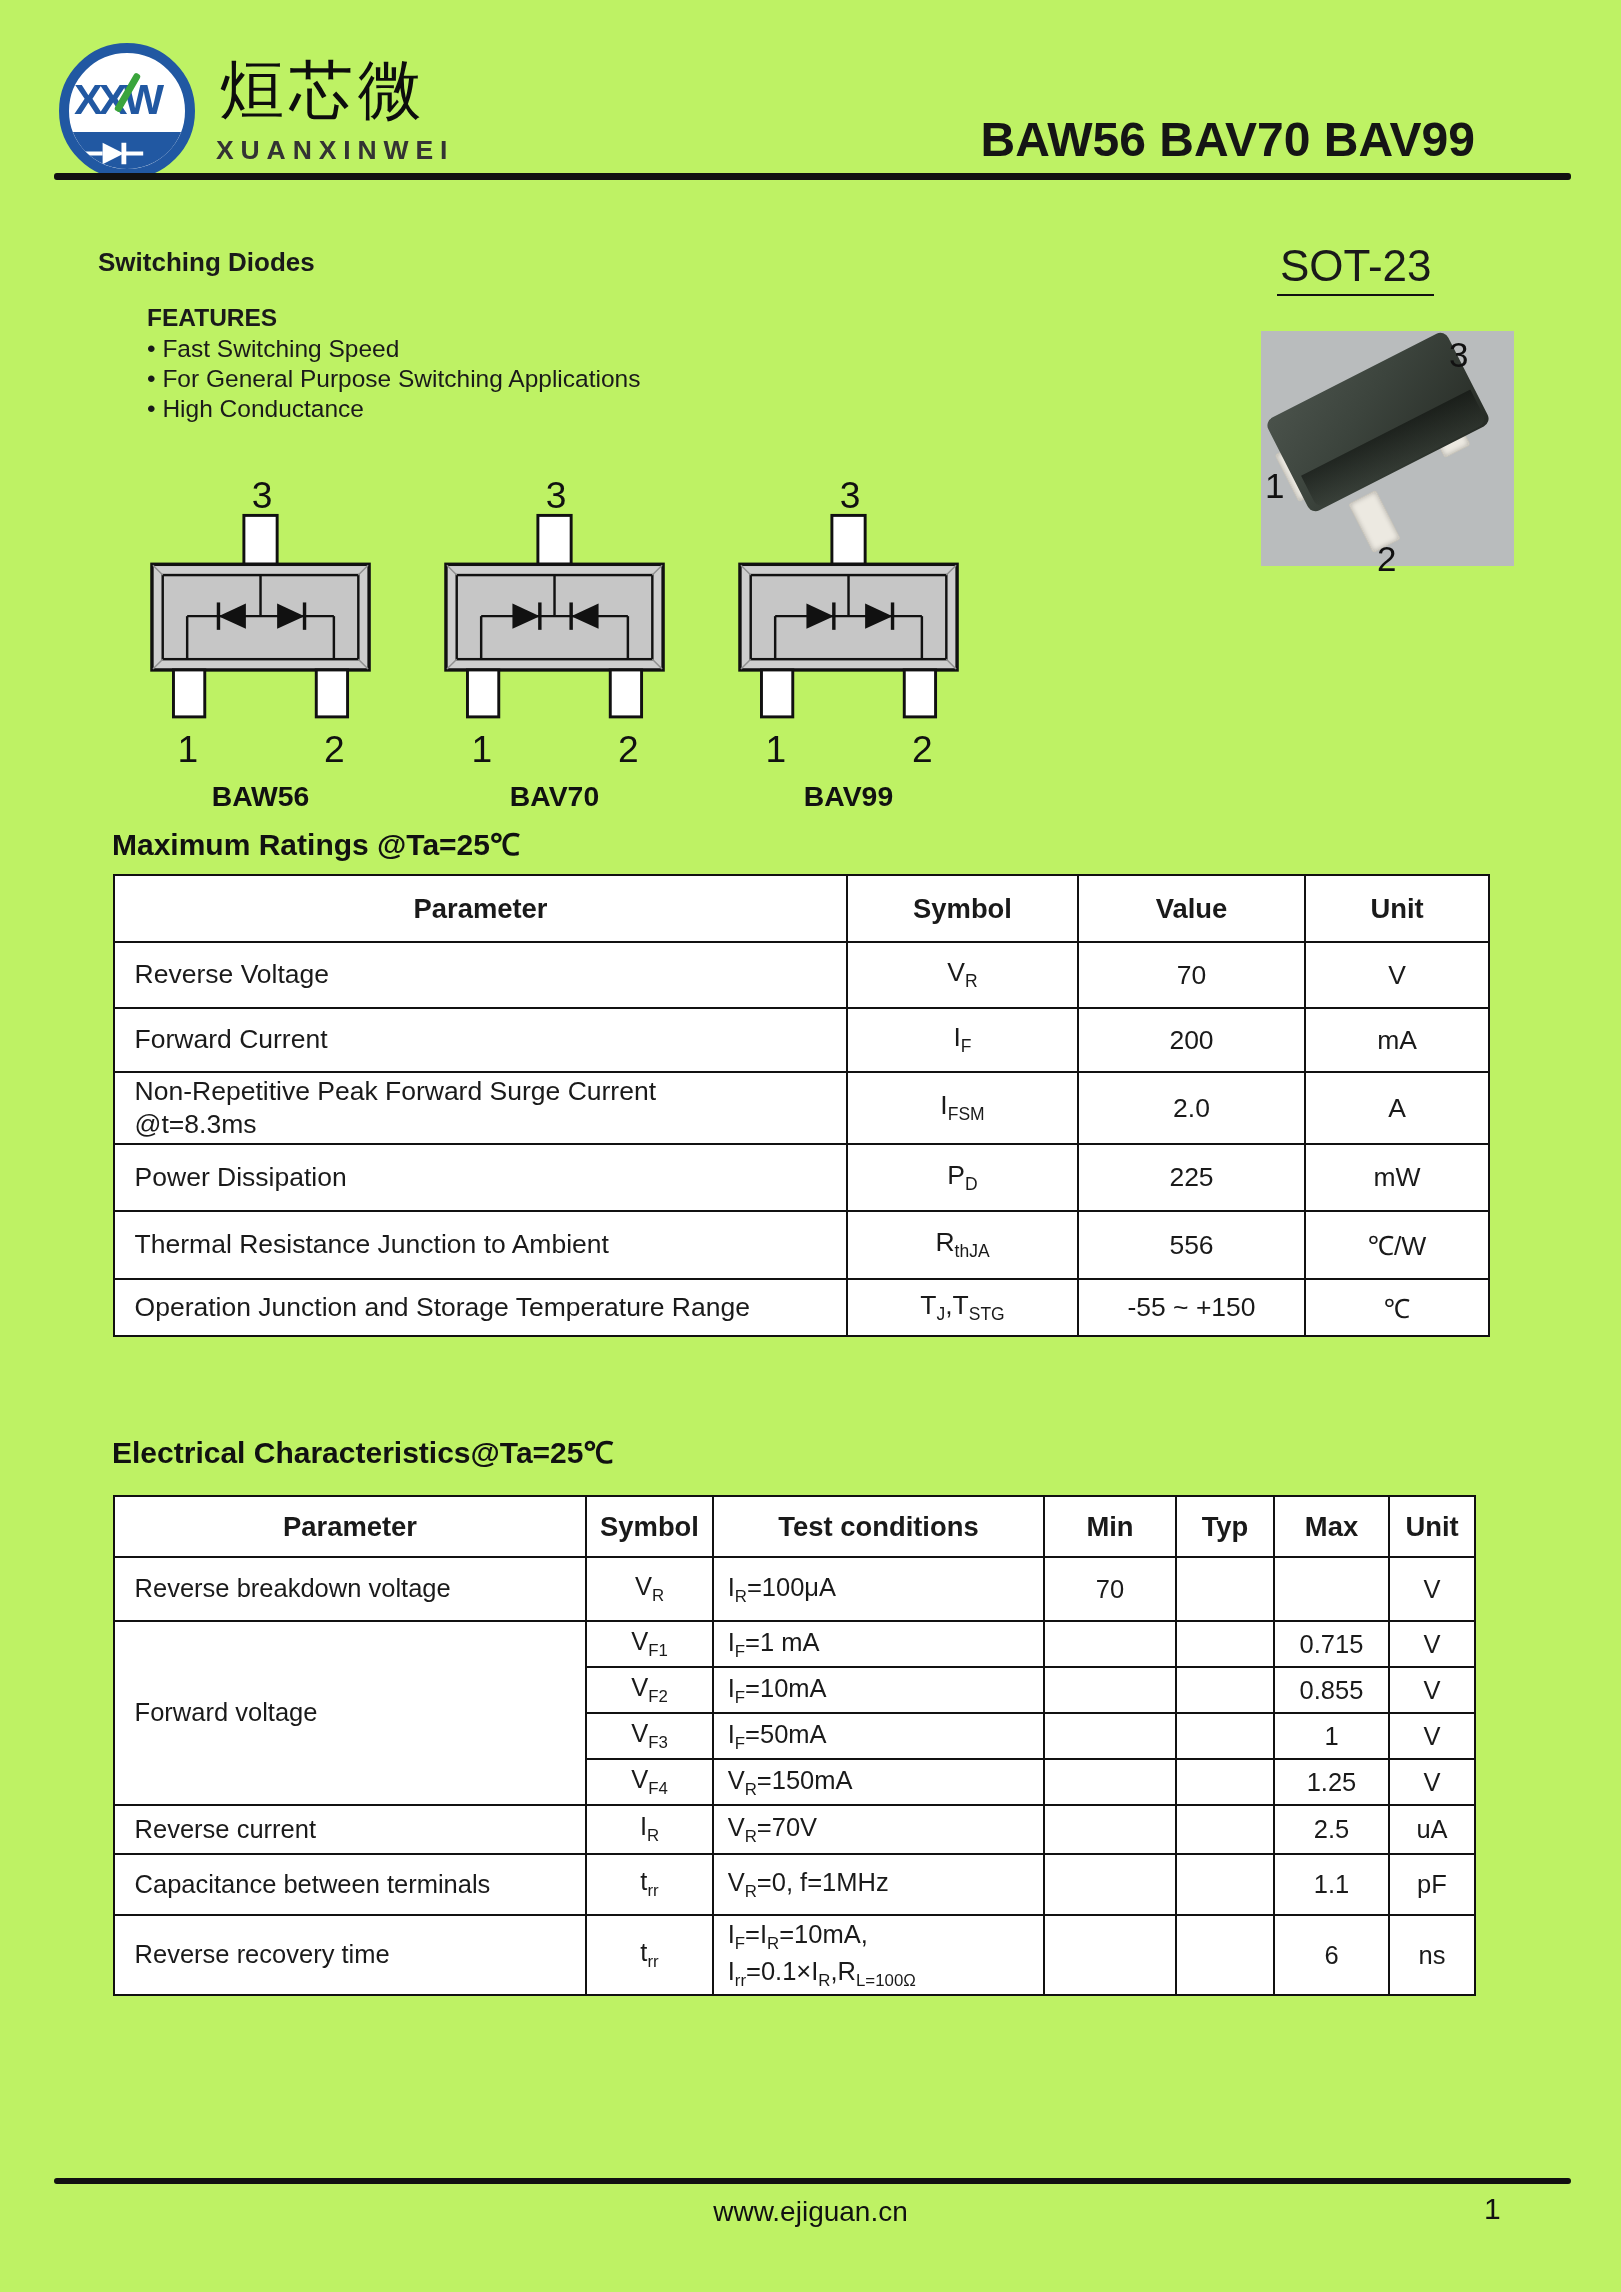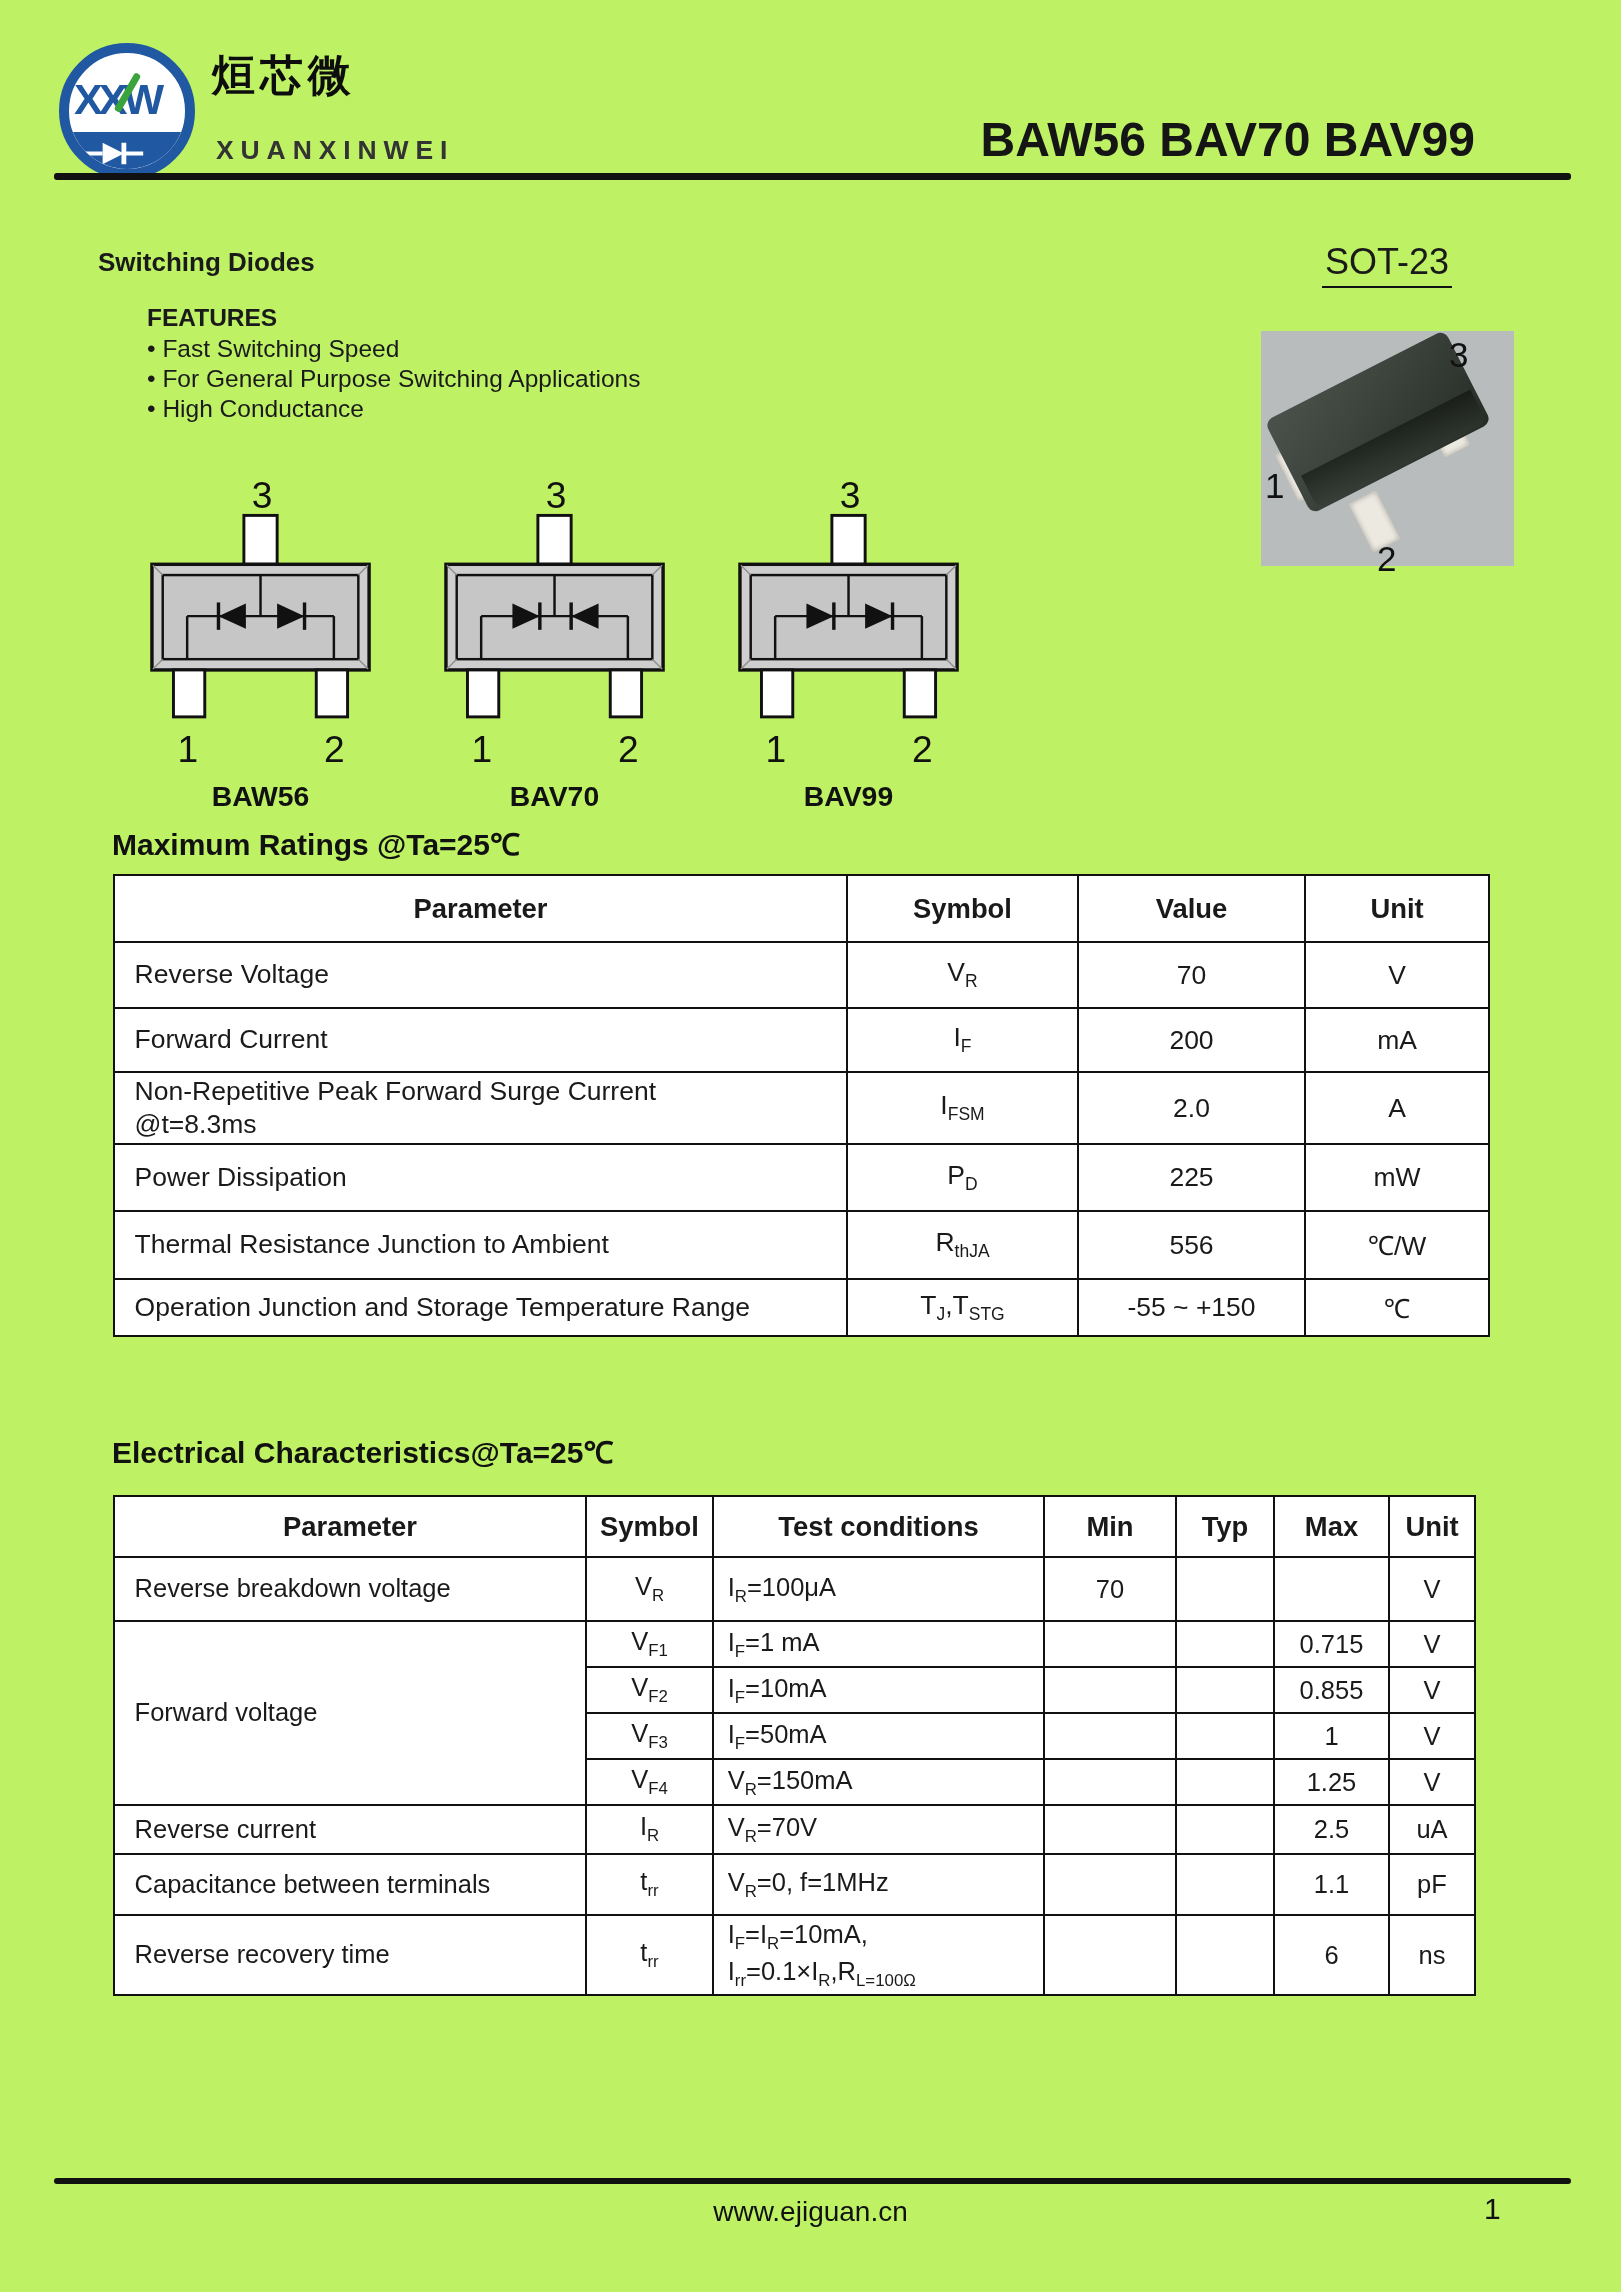--- a/index.html
+++ b/index.html
@@ -9,29 +9,29 @@
 
   
   .logo{left:59px;top:43px;width:147px;height:145px;}
   .logo-ring{position:absolute;left:0;top:0;width:116px;height:116px;border:10.8px solid #2158a2;
              border-radius:50%;background:#fff;overflow:hidden;}
   .logo-band{position:absolute;left:-9.8px;right:-9.8px;bottom:-5.9px;height:43px;background:#2158a2;}
   .logo-xx{position:absolute;left:4.9px;top:21.6px;font-size:43px;font-weight:bold;color:#2158a2;
            letter-spacing:-3.9px;white-space:nowrap;}
   .logo-slash{position:absolute;left:55px;top:17.6px;width:6.9px;height:43px;background:#3aa43c;
               transform:rotate(30deg);border-radius:2.9px;}
-  .logo-cn{left:212px;top:47px;font-size:43px;font-weight:bold;letter-spacing:4.9px;color:#0d0d0d;}
+  .logo-cn{left:220px;top:47px;font-size:64px;font-weight:normal;letter-spacing:4.9px;color:#0d0d0d;}
   .logo-en{left:216px;top:135px;font-size:26.5px;font-weight:bold;letter-spacing:6.9px;color:#333;}
   .doc-title{left:970px;top:112px;width:505px;text-align:right;font-size:48px;font-weight:bold;
              color:#151515;letter-spacing:0px;white-space:nowrap;}
   .top-rule{left:54px;top:173px;width:1517px;height:6.9px;background:#111;border-radius:2.9px;}
 
   
   .section-title{left:98px;top:247px;font-size:26px;font-weight:bold;}
-  .sot-label{left:1277px;top:241px;font-size:36px;border-bottom:2.9px solid #111;padding:0 2.9px 2.9px 2.9px;margin-left:45px;}
+  .sot-label{left:1277px;top:241px;font-size:44px;border-bottom:2.9px solid #111;padding:0 2.9px 2.9px 2.9px;}
   .features-title{left:147px;top:304px;font-size:24.5px;font-weight:bold;}
   .features-list{left:147px;top:334px;font-size:24.5px;line-height:30px;}
   .feature-item::before{content:"• ";}
 
   
   .sot-photo{left:1261px;top:331px;width:253px;height:235px;background:#b9bcbd;overflow:visible;}
   .lead{position:absolute;background:#ece9e1;border:1px solid #c8c4ba;border-radius:2.9px;
         box-shadow:inset 0 0 4.9px rgba(0,0,0,.25);}
   .lead-3{left:171px;top:74px;width:27.4px;height:47px;transform:rotate(-27deg);}
   .lead-1{left:23.5px;top:114px;width:29px;height:51px;transform:rotate(-27deg);}

